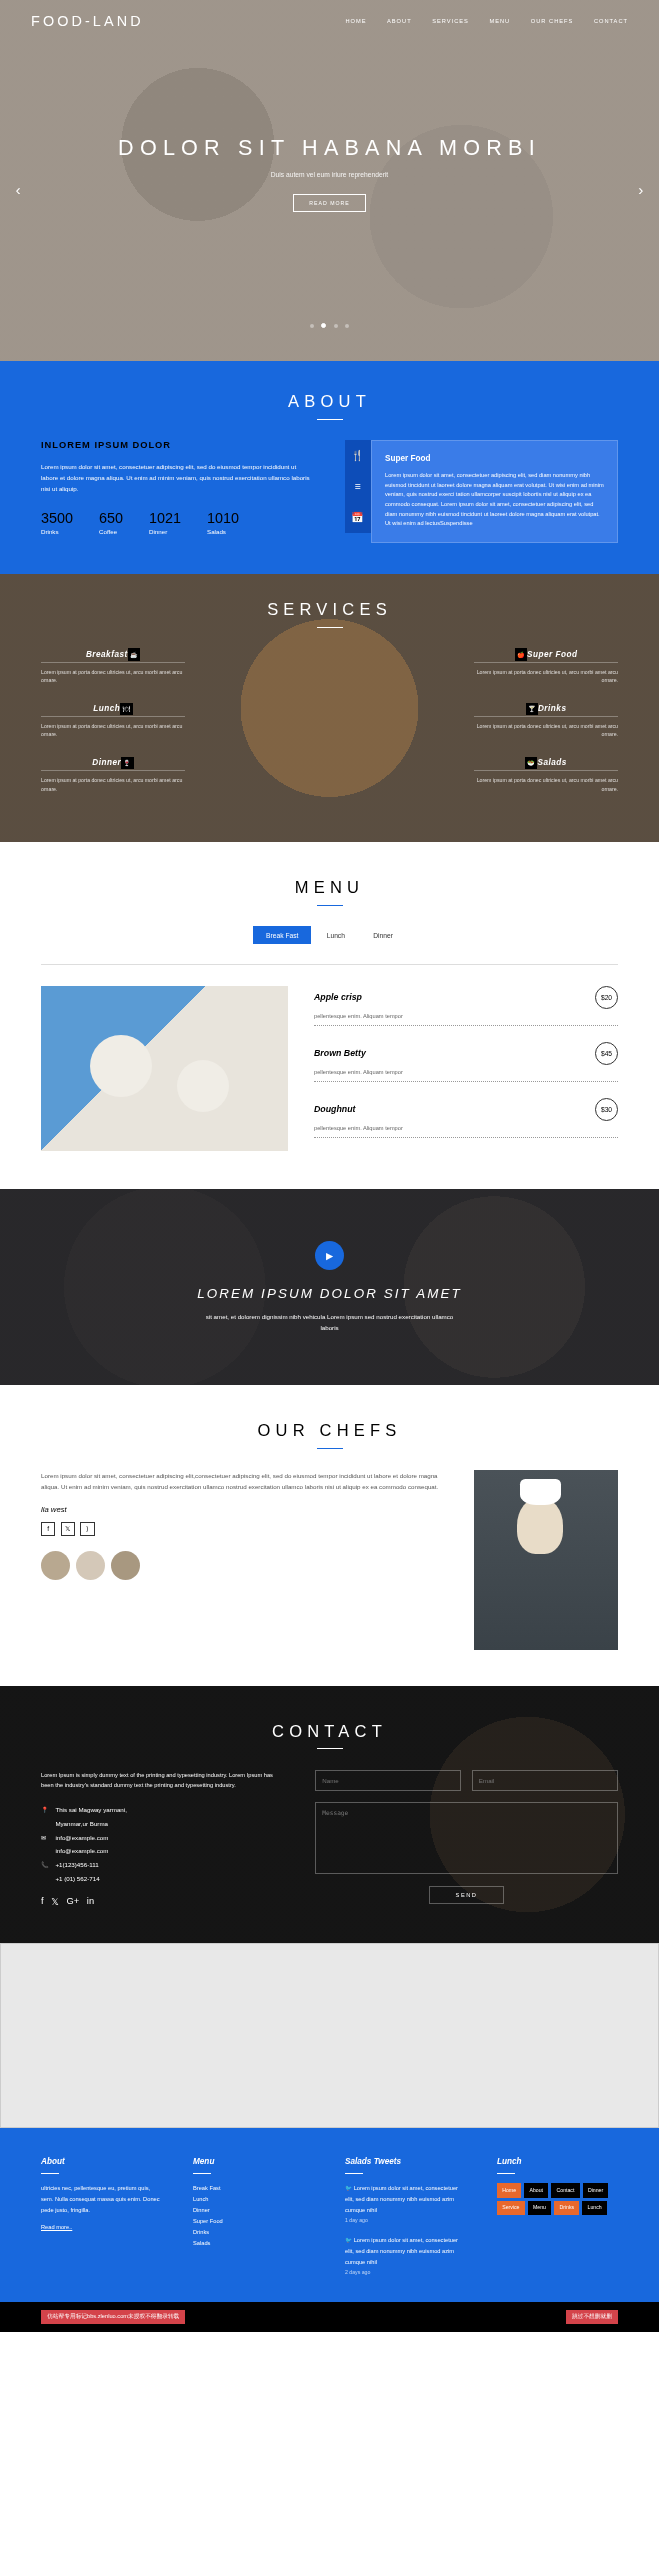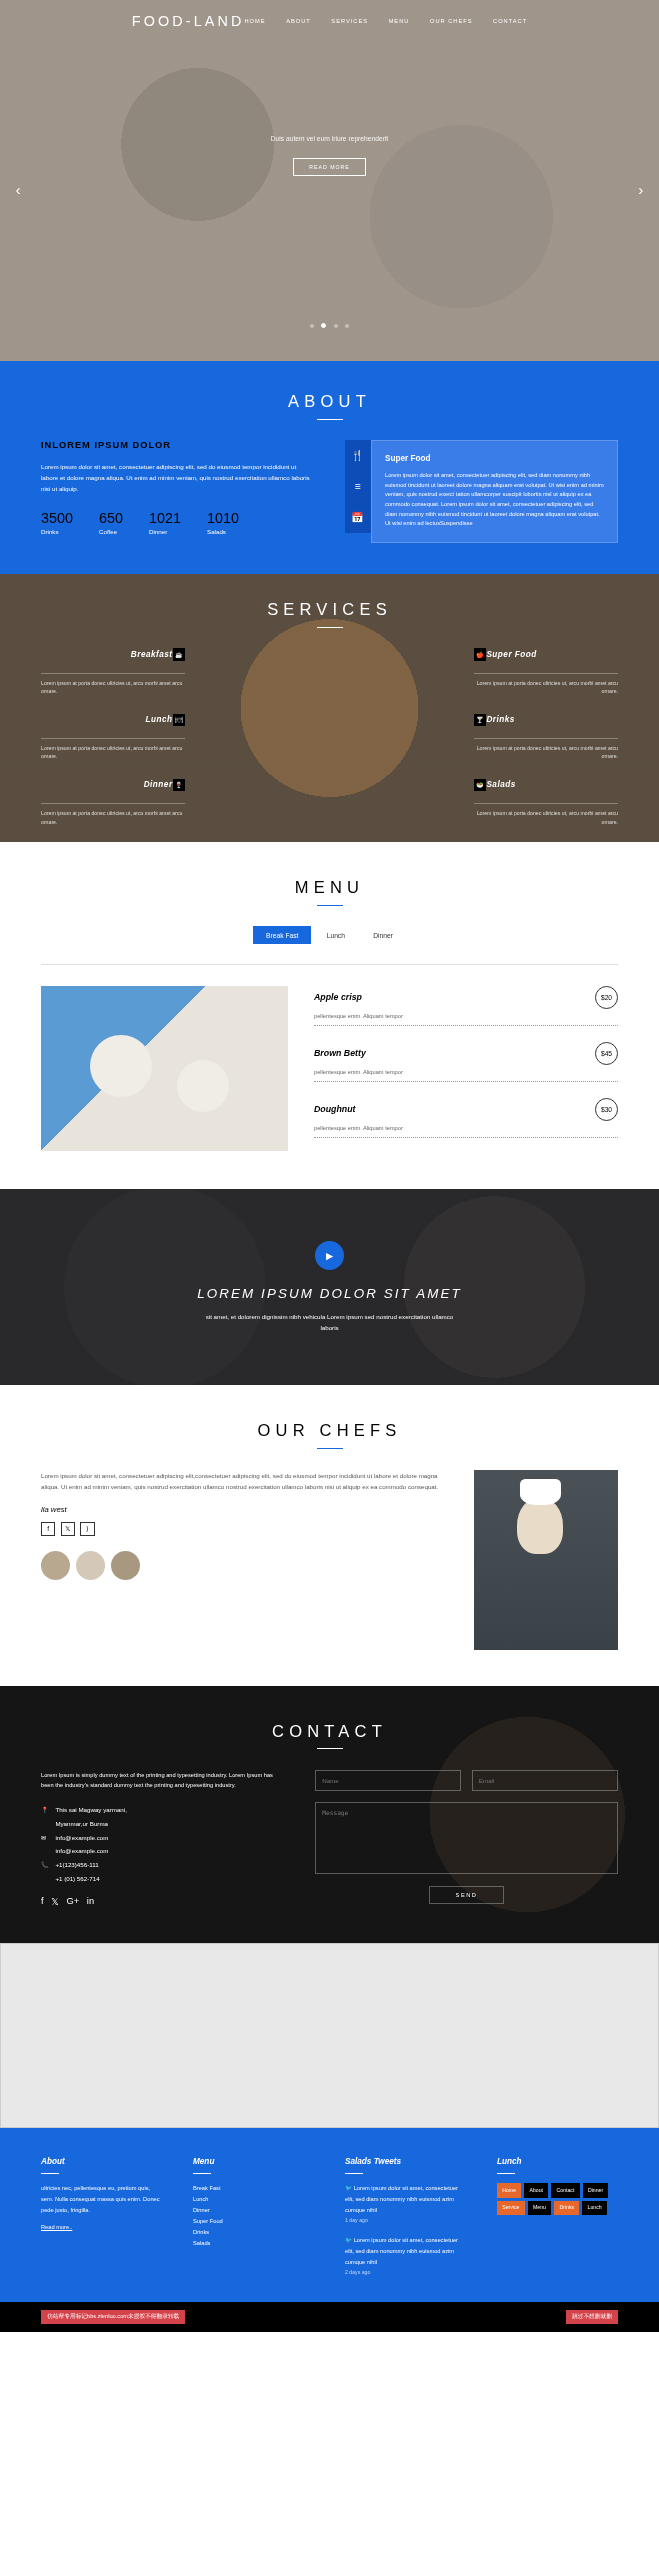--- a/index.html
+++ b/index.html
@@ -1,18 +1,18 @@
 <!DOCTYPE html>
 <html style="font-size:8.2px"><head>
 <meta charset="utf-8">
 <style>
 *{margin:0;padding:0;box-sizing:border-box}
 body{font-family:Arial,sans-serif;width:659px;margin:0 auto;background:#fff}
 .hero{height:361px;background:linear-gradient(rgba(150,140,130,.5),rgba(150,140,130,.5)),radial-gradient(circle at 30% 40%,#8a8278 15%,transparent 15%),radial-gradient(circle at 70% 60%,#9a928a 18%,transparent 18%),#a89f95;position:relative;color:#fff}
-.nav{display:flex;justify-content:center;padding:13px 31px;align-items:center}
+.nav{display:flex;justify-content:space-between;padding:13px 31px;align-items:center}
 .logo{font-size:14.4px;letter-spacing:3.1px;font-weight:300}
 .nav-links{display:flex;gap:20.6px;font-size:5.7px;letter-spacing:1px}
 .nav-links span{cursor:pointer}
 .hero-content{text-align:center;margin-top:93px}
 .hero-title{font-size:21.6px;letter-spacing:6.2px;font-weight:400;margin-bottom:10.3px}
 .hero-sub{font-size:6.7px;margin-bottom:15.5px;opacity:.9}
 .btn-outline{display:inline-block;padding:5.2px 15.5px;border:0.5px solid #fff;font-size:5.2px;letter-spacing:1px;cursor:pointer}
 .arrow{position:absolute;top:50%;font-size:15.5px;cursor:pointer;padding:0 15.5px}
 .arrow-left{left:0}.arrow-right{right:0}
 .dots{position:absolute;bottom:31px;width:100%;text-align:center}
@@ -31,21 +31,21 @@
 .about-right{flex:1;display:flex;gap:0}
 .icon-col{display:flex;flex-direction:column}
 .icon-box{width:26px;height:31px;background:#0d4db8;display:flex;align-items:center;justify-content:center;font-size:10.3px;cursor:pointer}
 .feature-box{background:#3a7ce8;padding:13px;flex:1;border:0.5px solid rgba(255,255,255,.2)}
 .feature-box h4{font-size:8.2px;margin-bottom:7.7px}
 .feature-box p{font-size:5.7px;line-height:1.7}
 .services{height:268px;background:linear-gradient(rgba(80,70,60,.6),rgba(80,70,60,.6)),radial-gradient(circle at 50% 50%,#c89050 25%,transparent 25%),#6a5a48;padding:26px 41px;color:#fff;position:relative}
 .services-grid{display:flex;justify-content:space-between;margin-top:15.5px}
 .serv-col{width:144px}
 .serv-item{margin-bottom:18px}
-.serv-head{display:flex;justify-content:flex-end;align-items:center;border-bottom:0.5px solid rgba(255,255,255,.3);padding-bottom:12px;margin-bottom:5.2px}
+.serv-head{display:flex;justify-content:center;align-items:center;border-bottom:0.5px solid rgba(255,255,255,.3);padding-bottom:1px;margin-bottom:5.2px}
 .serv-head h4{font-size:8.2px;letter-spacing:0.5px;font-style:italic}
 .serv-icon{width:12.4px;height:12.4px;background:#000;display:flex;align-items:center;justify-content:center;font-size:6.2px}
 .serv-item p{font-size:5.2px;line-height:1.6;opacity:.8}
 .menu{padding:36px 41px}
 .menu .sec-title{color:#000}
 .menu .underline{background:#1868dd}
 .menu-tabs{text-align:center;margin-bottom:20.6px}
 .tab{display:inline-block;padding:5.2px 13px;font-size:6.7px;cursor:pointer;color:#333}
 .tab.active{background:#1868dd;color:#fff}
 .menu-content{display:flex;gap:26px;border-top:0.5px solid #ddd;padding-top:20.6px}
@@ -119,20 +119,21 @@
 <span>ABOUT</span>
 <span>SERVICES</span>
 <span>MENU</span>
 <span>OUR CHEFS</span>
 <span>CONTACT</span>
 </div>
 </div>
 <div class="arrow arrow-left">‹</div>
 <div class="arrow arrow-right">›</div>
 <div class="hero-content">
+<h1 class="hero-title">DOLOR SIT HABANA MORBI</h1>
 <p class="hero-sub">Duis autem vel eum iriure reprehenderit</p>
 <span class="btn-outline">READ MORE</span>
 </div>
 <div class="dots">
 <span class="dot"></span>
 <span class="dot active"></span>
 <span class="dot"></span>
 <span class="dot"></span>
 </div>
 </div>

